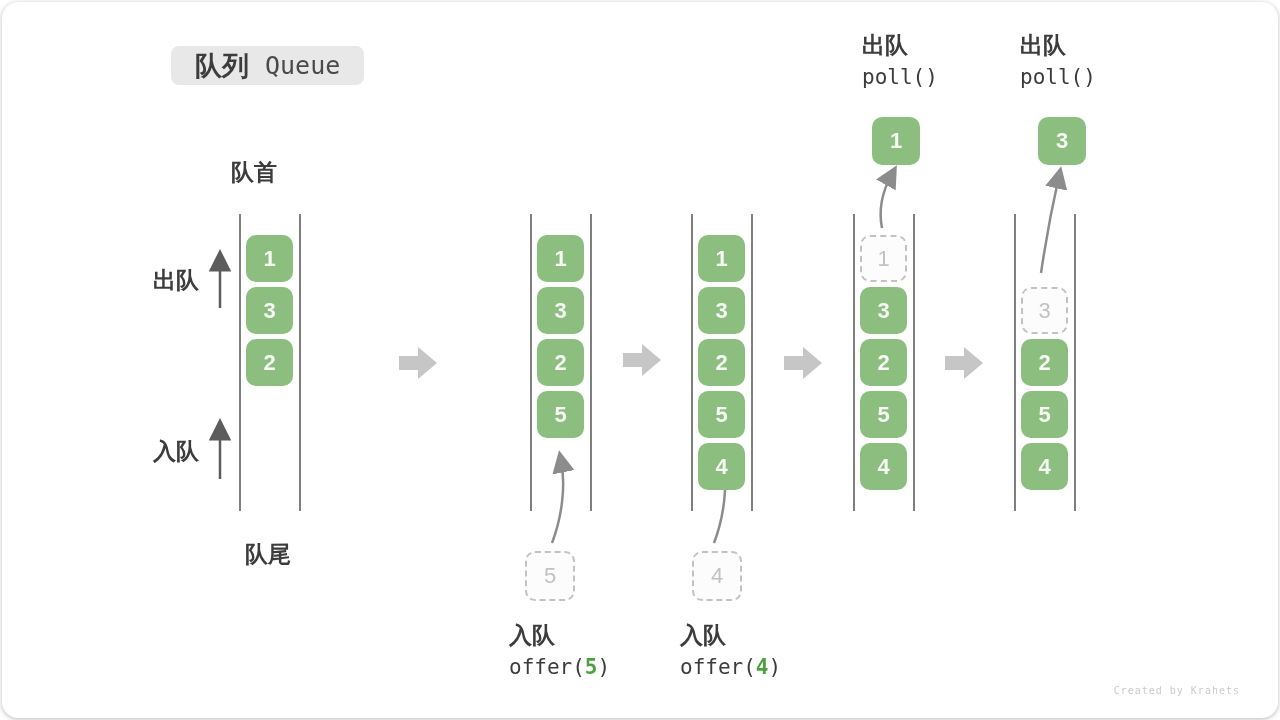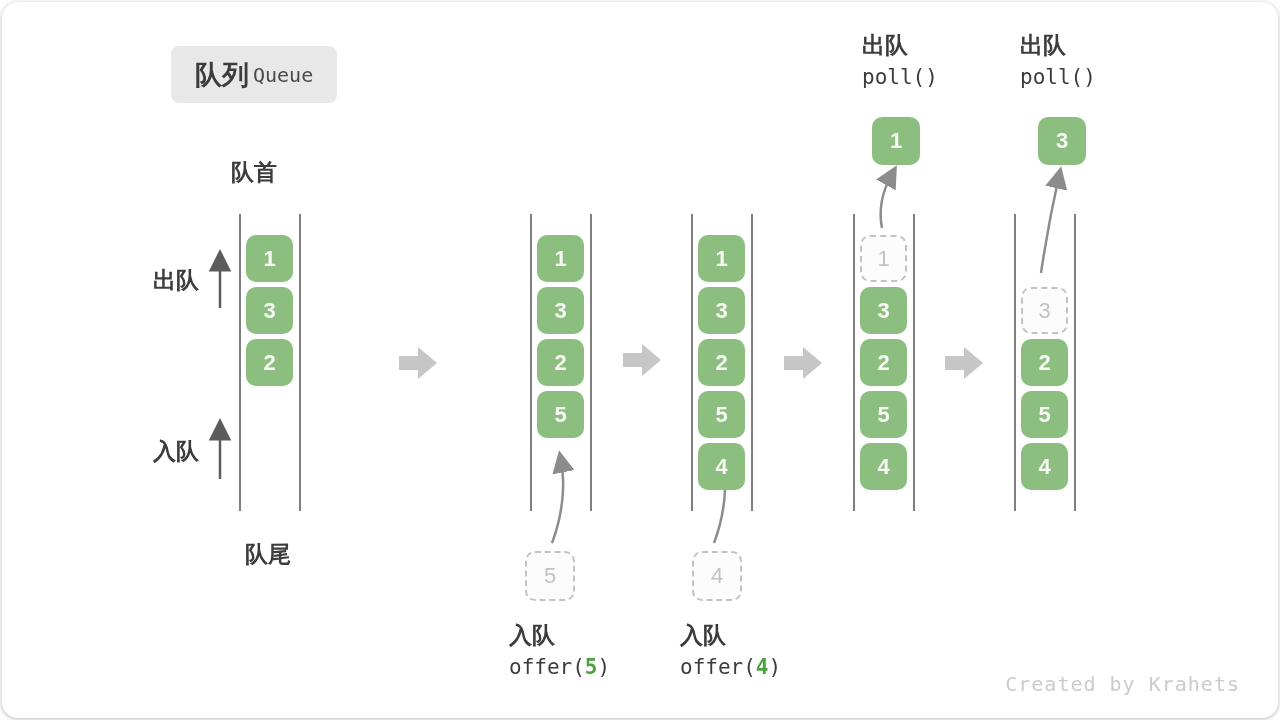--- a/index.html
+++ b/index.html
@@ -18,26 +18,26 @@
     box-shadow:0 1px 5px rgba(0,0,0,0.28);
     overflow:hidden;
   }
   .overlay{position:absolute;left:0;top:0;width:1280px;height:720px;pointer-events:none;z-index:1;}
   .channel-line{stroke:#555;stroke-width:1.5;}
   .block-arrow{fill:var(--arrow-gray);}
   .connector{stroke:var(--connector-gray);stroke-width:2.5;fill:none;}
   .side-arrow{stroke:#5C5C5C;stroke-width:2.5;fill:none;}
 
   .title-badge{
-    position:absolute;left:169px;top:44px;height:57px;z-index:2;
-    display:inline-flex;align-items:center;gap:4px;padding:0 24px;
+    position:absolute;left:169px;top:44px;height:39px;z-index:2;
+    display:inline-flex;align-items:center;gap:16px;padding:0 24px;
     background:#E8E8E8;border-radius:8px;
   }
   .title-zh{font-size:27px;font-weight:700;color:var(--text-dark);}
-  .title-en{font-family:"DejaVu Sans Mono","Liberation Mono",monospace;font-size:20px;color:#4A4A4A;}
+  .title-en{font-family:"DejaVu Sans Mono","Liberation Mono",monospace;font-size:25px;color:#4A4A4A;}
 
   .cn-label{position:absolute;z-index:2;font-size:23px;font-weight:700;color:var(--text-dark);white-space:nowrap;}
 
   .queue-col{position:absolute;top:212px;width:47px;height:297px;z-index:2;}
   .qbox{
     position:absolute;left:0;width:47px;height:47px;box-sizing:border-box;
     border-radius:10px;display:flex;align-items:center;justify-content:center;
     font-size:22px;font-weight:700;
   }
   .qbox.solid{background:var(--box-green);color:#F7F9F4;}
@@ -52,21 +52,21 @@
   .float-box.dashed{width:50px;height:50px;background:#FCFCFC;border:2px dashed var(--dashed-gray);color:#C2C2C2;font-weight:400;}
 
   .op-caption{position:absolute;z-index:2;white-space:nowrap;}
   .op-caption .line1{font-size:23px;font-weight:700;color:var(--text-dark);line-height:30px;}
   .op-caption .line2{font-family:"DejaVu Sans Mono","Liberation Mono",monospace;font-size:21px;color:var(--text-dark);line-height:34px;}
   .op-caption .green-digit{color:var(--digit-green);font-weight:700;}
 
   .watermark{
     position:absolute;right:38px;bottom:22px;z-index:2;
     font-family:"DejaVu Sans Mono","Liberation Mono",monospace;
-    font-size:20px;color:#CBCBCB;letter-spacing:1px;
+    font-size:10px;color:#CBCBCB;letter-spacing:1px;
   }
 </style>
 </head>
 <body>
 
 <div class="canvas">
 
   <svg class="overlay" viewBox="0 0 1280 720">
     <defs>
       <marker id="ah-gray" markerWidth="9" markerHeight="9" refX="5" refY="4.5" orient="auto">

